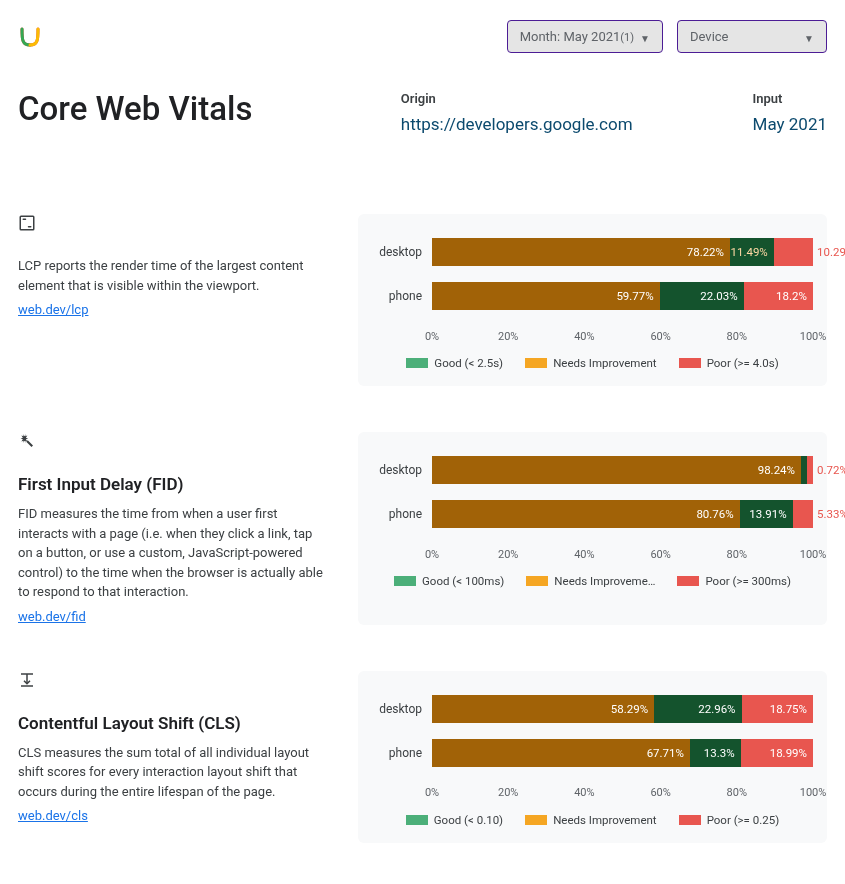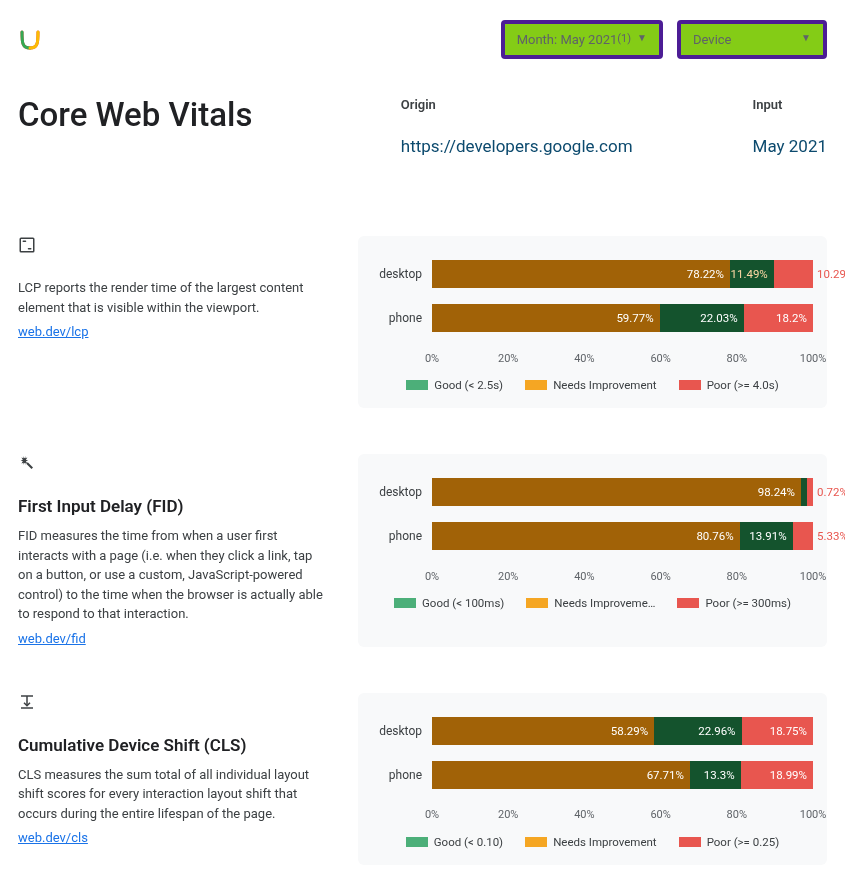--- a/index.html
+++ b/index.html
@@ -22,28 +22,28 @@
     }
     .logo {
       width: 24px;
       height: 24px;
     }
     .controls {
       display: flex;
       gap: 14px;
     }
     .dropdown {
-      border: 4px solid #4c1d95;
+      border: 1px solid #4c1d95;
       border-radius: 4px;
       padding: 8px 12px;
       font-size: 13px;
       display: flex;
-      align-items: flex-start;
+      align-items: flex-end;
       justify-content: space-between;
-      background: #84cc16;
+      background: #e5e5e5;
       cursor: pointer;
       min-width: 145px;
     }
     .dropdown.device {
       min-width: 150px;
     }
     .dropdown-label {
       color: #5f6368;
     }
     .dropdown-value {
@@ -74,21 +74,21 @@
       flex-shrink: 0;
     }
     .meta {
       display: flex;
       gap: 120px;
       margin-top: 2px;
     }
     .meta-col {
       display: flex;
       flex-direction: column;
-      gap: 24px;
+      gap: 8px;
     }
     .meta-label {
       font-size: 13px;
       font-weight: 600;
       color: #3c4043;
     }
     .meta-value {
       font-size: 17px;
       color: #0c4a6e;
     }
@@ -387,21 +387,21 @@
 <div class="metric-section">
   <div class="metric-info">
     <div class="metric-icon">
       <svg viewBox="0 0 24 24" fill="none" stroke="currentColor" stroke-width="2">
         <line x1="4" y1="4" x2="20" y2="4"></line>
         <line x1="12" y1="4" x2="12" y2="16"></line>
         <path d="M8 13l4 4 4-4"></path>
         <line x1="4" y1="20" x2="20" y2="20"></line>
       </svg>
     </div>
-    <h2 class="metric-title">Cumulative Device Shift (CLS)</h2>
+    <h2 class="metric-title">Contentful Layout Shift (CLS)</h2>
     <p class="metric-desc">CLS measures the sum total of all individual layout shift scores for every interaction layout shift that occurs during the entire lifespan of the page.</p>
     <a class="metric-link">web.dev/cls</a>
   </div>
   <div class="chart-panel">
     <div class="chart-area">
       <div class="bar-row">
         <div class="bar-label">desktop</div>
         <div class="bar-track">
           <div class="bar-seg good" style="width:58.29%">
               <span>58.29%</span>

